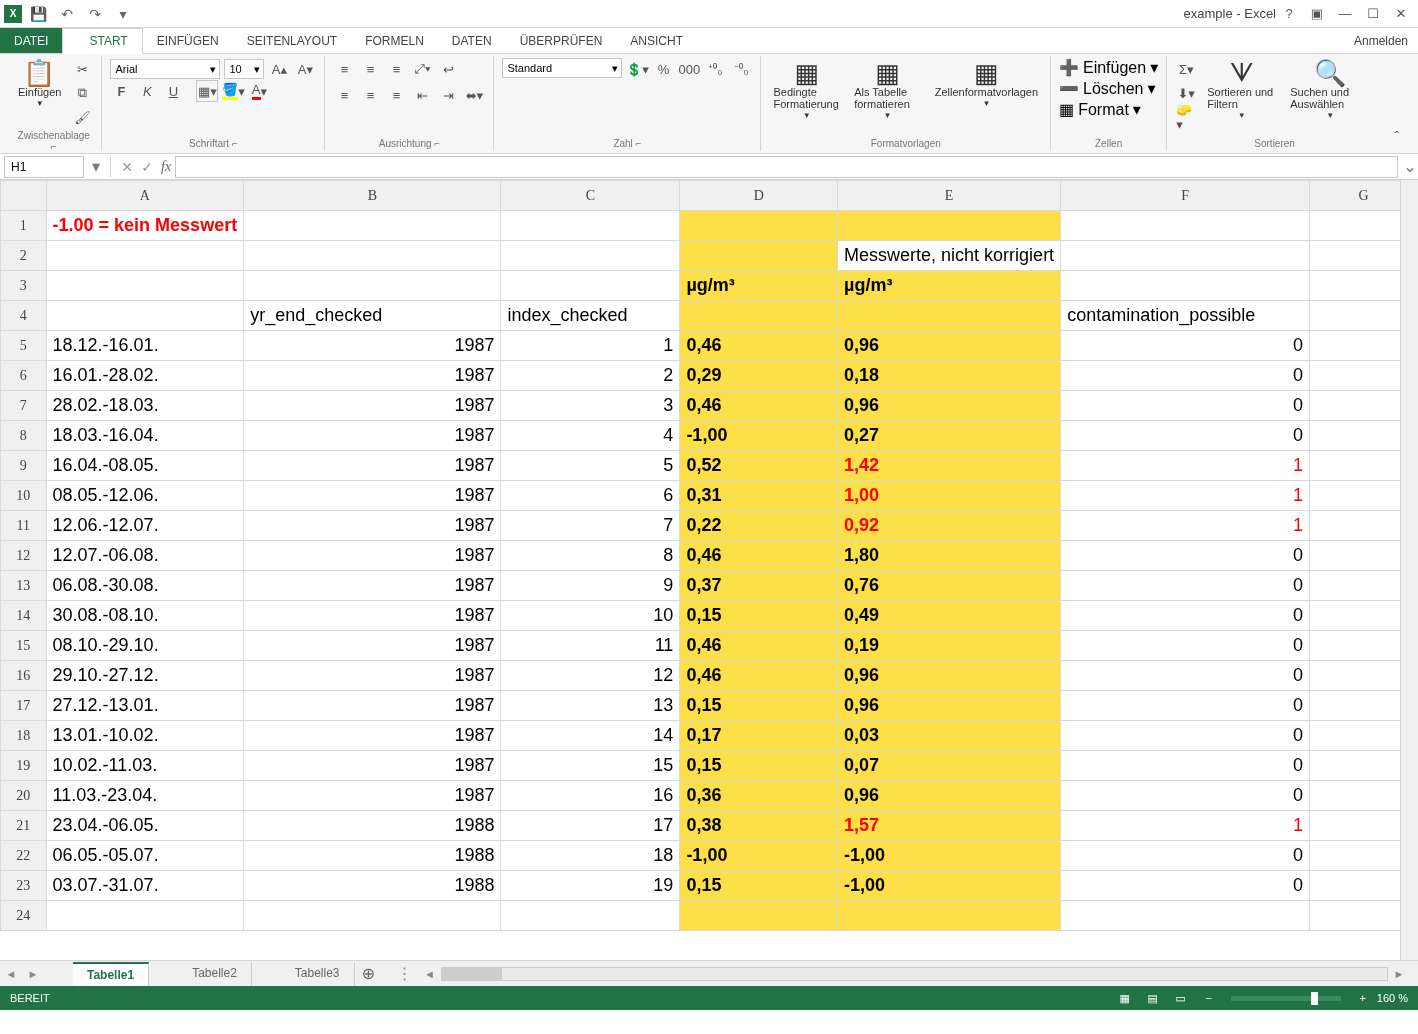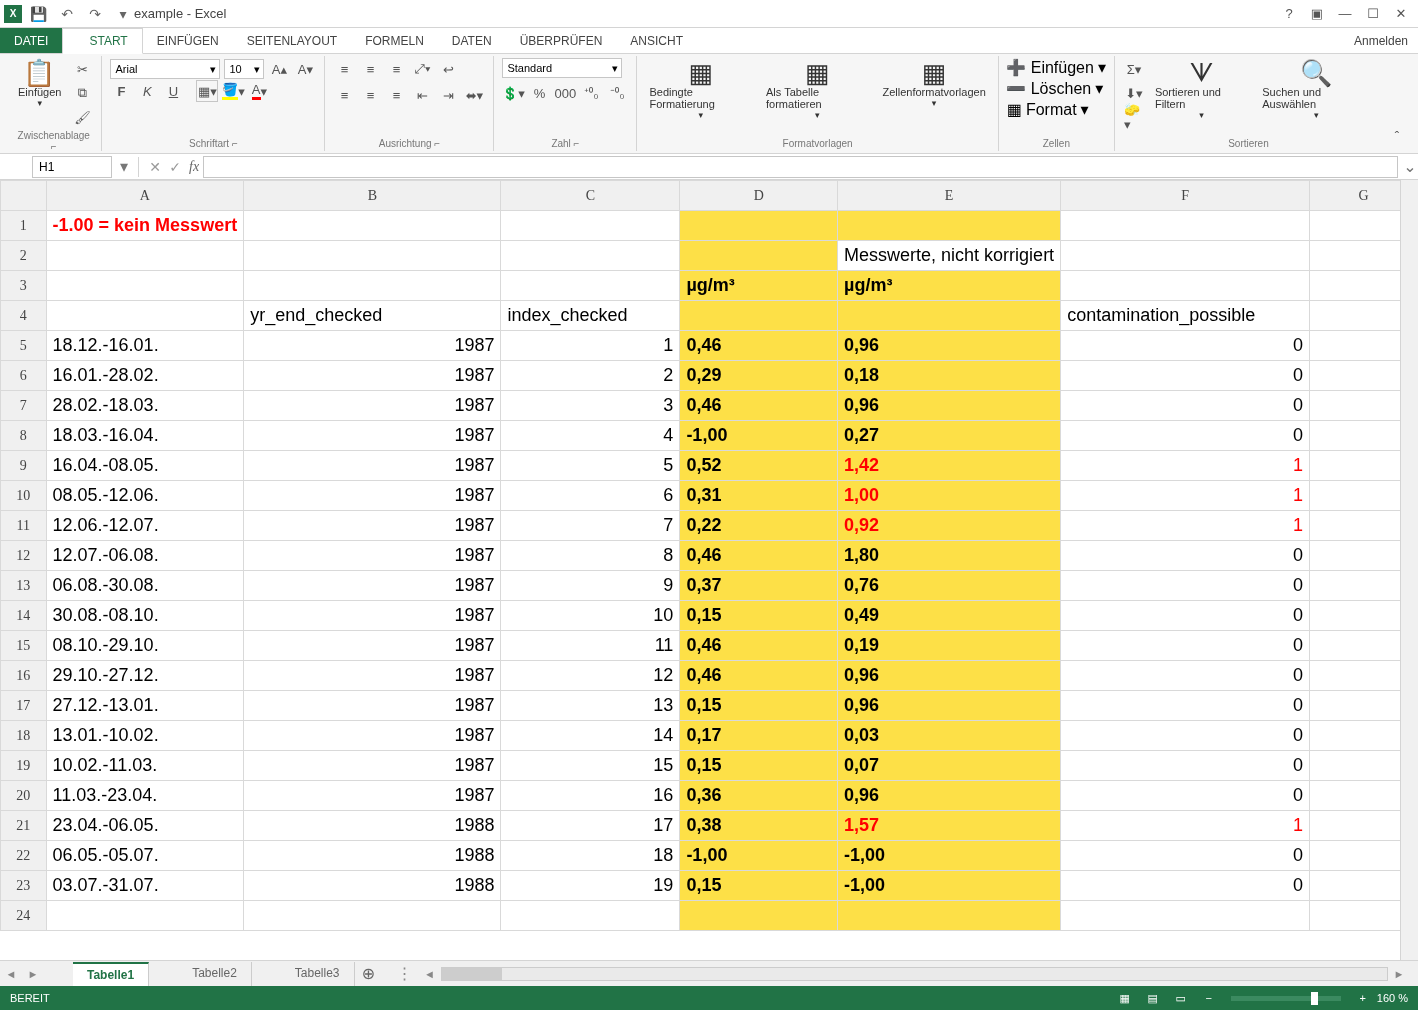--- a/index.html
+++ b/index.html
@@ -3,21 +3,21 @@
 <meta charset="utf-8">
 <style>
   * { box-sizing: border-box; margin: 0; padding: 0; }
   body { font-family: "Segoe UI", Tahoma, sans-serif; background: #fff; width: 1418px; height: 1034px; overflow: hidden; }
 
   
   .titlebar { height: 28px; background: #fff; display: flex; align-items: center; border-bottom: 1px solid #d4d4d4; }
   .titlebar .left { display: flex; align-items: center; gap: 6px; padding-left: 4px; }
   .excel-logo { width: 18px; height: 18px; background: #217346; color: #fff; font-size: 10px; font-weight: bold; display: flex; align-items: center; justify-content: center; }
   .qat-btn { width: 22px; height: 22px; display: flex; align-items: center; justify-content: center; color: #666; font-size: 14px; cursor: pointer; }
-  .titlebar .center { flex: 1; text-align: left; font-size: 13px; color: #444; }
+  .titlebar .center { flex: 1; text-align: right; font-size: 13px; color: #444; }
   .titlebar .right { display: flex; align-items: center; gap: 2px; padding-right: 4px; }
   .win-btn { width: 26px; height: 22px; display: flex; align-items: center; justify-content: center; color: #555; font-size: 13px; cursor: pointer; }
 
   
   .ribbon-tabs { height: 26px; display: flex; align-items: stretch; background: #fff; border-bottom: 1px solid #d4d4d4; }
   .rtab { padding: 0 14px; font-size: 12px; color: #444; display: flex; align-items: center; cursor: pointer; text-transform: uppercase; }
   .rtab.file { background: #217346; color: #fff; }
   .rtab.active { border: 1px solid #d4d4d4; border-bottom: 1px solid #fff; color: #217346; margin-bottom: -1px; background: #fff; padding-left: 26px; }
   .signin { margin-left: auto; padding: 0 10px; font-size: 12px; color: #444; display: flex; align-items: center; cursor: pointer; }
 
@@ -29,21 +29,21 @@
   .group-body { display: flex; align-items: flex-start; gap: 6px; flex: 1; }
   .bigbtn { display: flex; flex-direction: column; align-items: center; justify-content: center; padding: 2px 4px; cursor: pointer; font-size: 11px; color: #333; }
   .bigbtn .ic { font-size: 26px; line-height: 1; }
   .smallstack { display: flex; flex-direction: column; gap: 2px; }
   .row { display: flex; align-items: center; gap: 4px; }
   .ctrl { height: 20px; font-size: 11px; border: 1px solid #c6c6c6; background: #fff; padding: 0 4px; display: flex; align-items: center; }
   .iconbtn { width: 22px; height: 22px; display: flex; align-items: center; justify-content: center; font-size: 13px; color: #555; cursor: pointer; border: 1px solid transparent; }
   .iconbtn.outl { border: 1px solid #c6c6c6; }
 
   
-  .namebox-bar { height: 26px; display: flex; align-items: center; border-bottom: 1px solid #d4d4d4; background: #fff; padding-left: 28px; }
+  .namebox-bar { height: 26px; display: flex; align-items: center; border-bottom: 1px solid #d4d4d4; background: #fff; }
   .namebox { width: 80px; height: 22px; border: 1px solid #c6c6c6; margin: 0 4px; font-size: 12px; padding: 0 6px; display: flex; align-items: center; }
   .nb-dd { width: 16px; text-align: center; color: #777; cursor: pointer; }
   .fx-sep { width: 1px; height: 20px; background: #d4d4d4; margin: 0 6px; }
   .fx-btn { width: 20px; text-align: center; color: #999; font-size: 14px; cursor: pointer; }
   .fx-label { font-style: italic; font-family: "Times New Roman", serif; font-size: 14px; color: #666; padding: 0 4px; }
   .formula-input { flex: 1; height: 22px; border: 1px solid #c6c6c6; margin-right: 4px; }
 
   
   .grid-wrap { position: relative; height: 780px; overflow: hidden; background: #fff; }
   .grid { border-collapse: collapse; table-layout: fixed; font-family: Arial, sans-serif; font-size: 18px; color: #000; }
@@ -169,21 +169,21 @@
         <div class="iconbtn">≡</div>
         <div class="iconbtn">⇤</div>
         <div class="iconbtn">⇥</div>
         <div class="iconbtn">⬌▾</div>
       </div>
     </div>
     <div class="group-label"><span>Ausrichtung</span> ⌐</div>
   </div>
 
   <div class="group">
-    <div class="group-body" style="flex-direction:column;gap:4px">
+    <div class="group-body" style="flex-direction:row;gap:4px">
       <div class="ctrl" style="width:120px">
           <span>Standard</span>
           <span style="margin-left:auto">▾</span>
         </div>
       <div class="row">
         <div class="iconbtn">💲▾</div>
         <div class="iconbtn">%</div>
         <div class="iconbtn">000</div>
         <div class="iconbtn">⁺⁰₀</div>
         <div class="iconbtn">⁻⁰₀</div>

